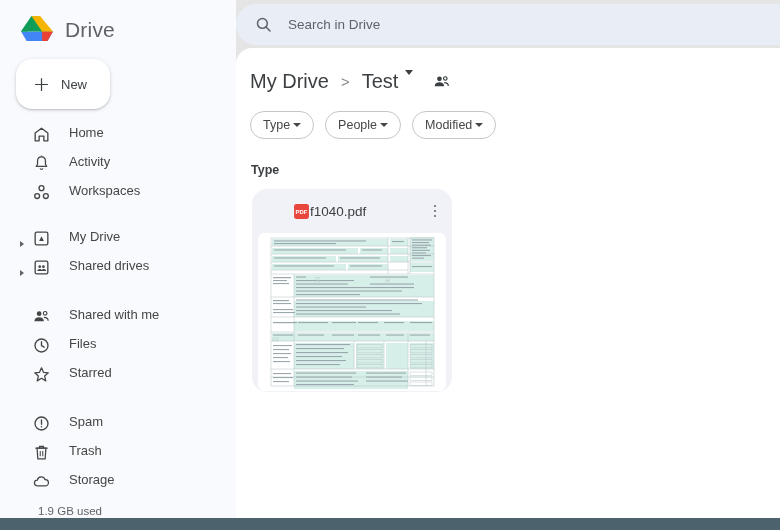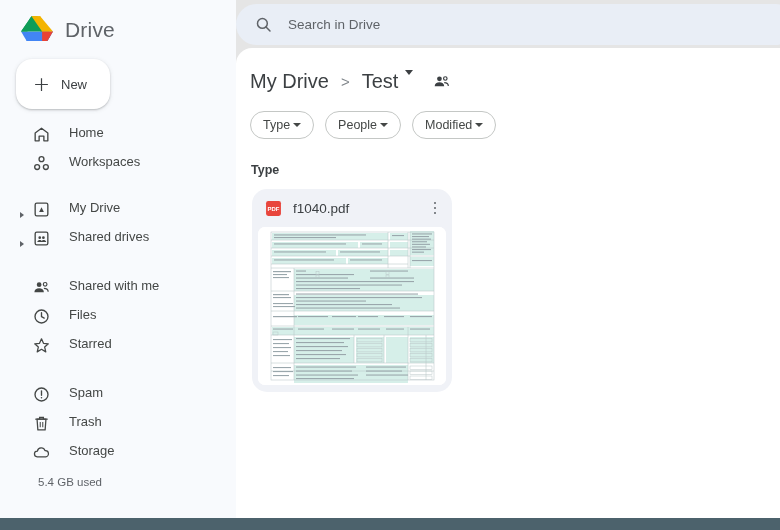--- a/index.html
+++ b/index.html
@@ -166,24 +166,24 @@
   
   .grid { padding: 12px 0 0 16px; }
   .file-card {
     width: 200px; height: 203px;
     background: #f0f2f7;
     border-radius: 15px;
     overflow: hidden;
     cursor: pointer;
   }
   .card-head {
-    height: 38px;
+    height: 44px;
     display: flex; align-items: center;
     padding: 0 9px 0 13px;
-    gap: 11px;
+    margin-left: 28px;
   }
   .pdf-ico { width: 17px; height: 17px; flex: none; }
   .file-name {
     flex: 1;
     font-size: 13.5px;
     color: #3c4043;
     white-space: nowrap; overflow: hidden;
   }
   .kebab {
     width: 16px; height: 18px; flex: none;
@@ -247,20 +247,30 @@
         <span class="nav-ico">
           <svg width="19" height="19" viewBox="0 0 24 24">
             <path d="M4 20 V10 L12 4 L20 10 V20 H15 V14 H9 V20 Z" fill="none" stroke="#444746" stroke-width="1.7" stroke-linejoin="round"></path>
           </svg>
         </span>
         <span class="nav-label">Home</span>
       </div>
       <div class="nav-item">
         <span class="nav-ico">
           <svg width="19" height="19" viewBox="0 0 24 24">
+            <path d="M12 3.5 C8.8 3.5 7 5.8 7 9 v4 l-1.6 2.6 h13.2 L17 13 V9 c0-3.2-1.8-5.5-5-5.5 Z" fill="none" stroke="#444746" stroke-width="1.6" stroke-linejoin="round"></path>
+            <path d="M10.2 18.2 a1.9 1.9 0 0 0 3.6 0" fill="none" stroke="#444746" stroke-width="1.6"></path>
+            <path d="M12 2 V3.5" stroke="#444746" stroke-width="1.6"></path>
+          </svg>
+        </span>
+        <span class="nav-label">Activity</span>
+      </div>
+      <div class="nav-item">
+        <span class="nav-ico">
+          <svg width="19" height="19" viewBox="0 0 24 24">
             <circle cx="12" cy="6.5" r="3.1" fill="none" stroke="#444746" stroke-width="1.7"></circle>
             <circle cx="6.5" cy="16.5" r="3.1" fill="none" stroke="#444746" stroke-width="1.7"></circle>
             <circle cx="17.5" cy="16.5" r="3.1" fill="none" stroke="#444746" stroke-width="1.7"></circle>
           </svg>
         </span>
         <span class="nav-label">Workspaces</span>
       </div>
     </div>
 
     <div class="nav-group gap-a">
@@ -343,21 +353,21 @@
         <span class="nav-label">Trash</span>
       </div>
       <div class="nav-item">
         <span class="nav-ico">
           <svg width="19" height="19" viewBox="0 0 24 24">
             <path d="M6.6 17.4 a3.6 3.6 0 0 1 .2-7.2 a5 5 0 0 1 9.6-.6 a3.9 3.9 0 0 1 .9 7.8 Z" fill="none" stroke="#444746" stroke-width="1.6" stroke-linejoin="round"></path>
           </svg>
         </span>
         <span class="nav-label">Storage</span>
       </div>
-      <div class="storage-used">5.4 GB used</div>
+      <div class="storage-used">1.9 GB used</div>
     </div>
   </div>
 
   <div id="main">
 
     <div class="searchbar">
       <svg width="19" height="19" viewBox="0 0 24 24">
         <circle cx="10.6" cy="10.6" r="6.2" fill="none" stroke="#5f6368" stroke-width="1.9"></circle>
         <path d="M15.2 15.2 L20.2 20.2" stroke="#5f6368" stroke-width="1.9" stroke-linecap="round"></path>
       </svg>

